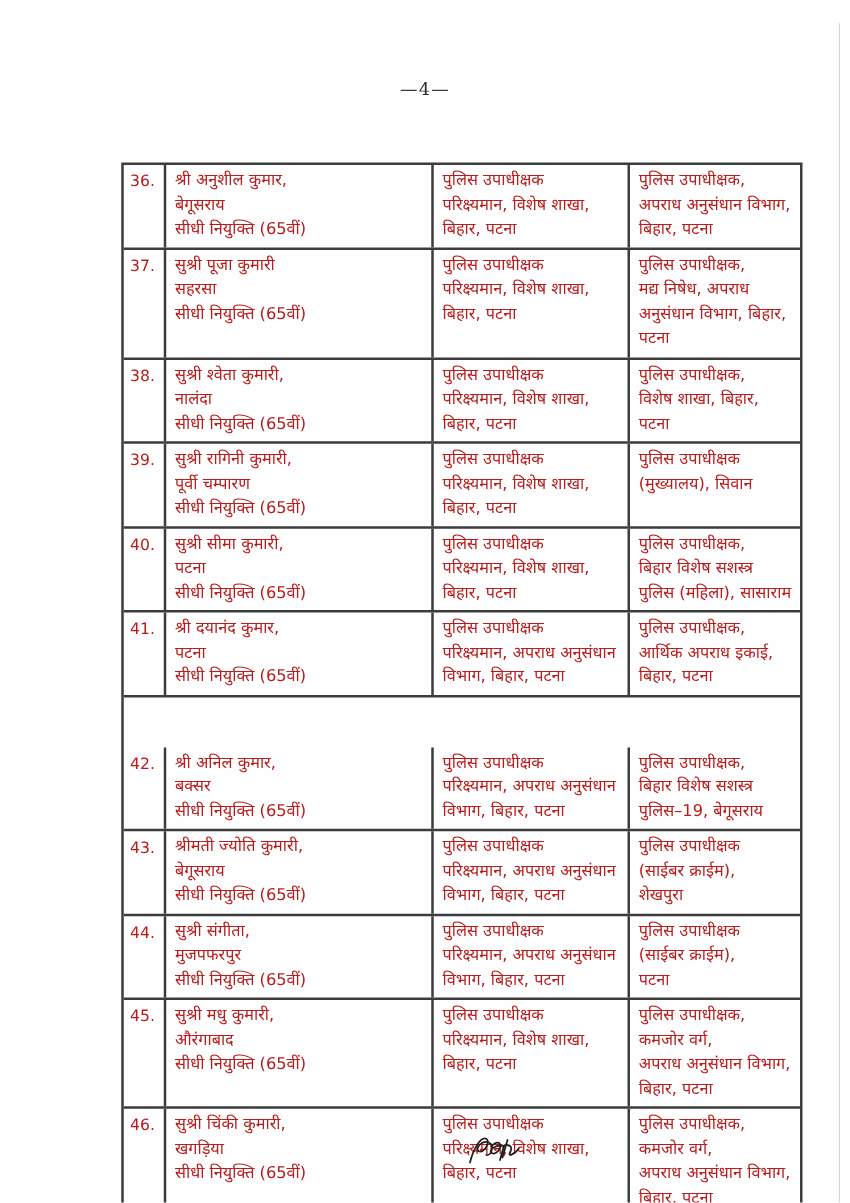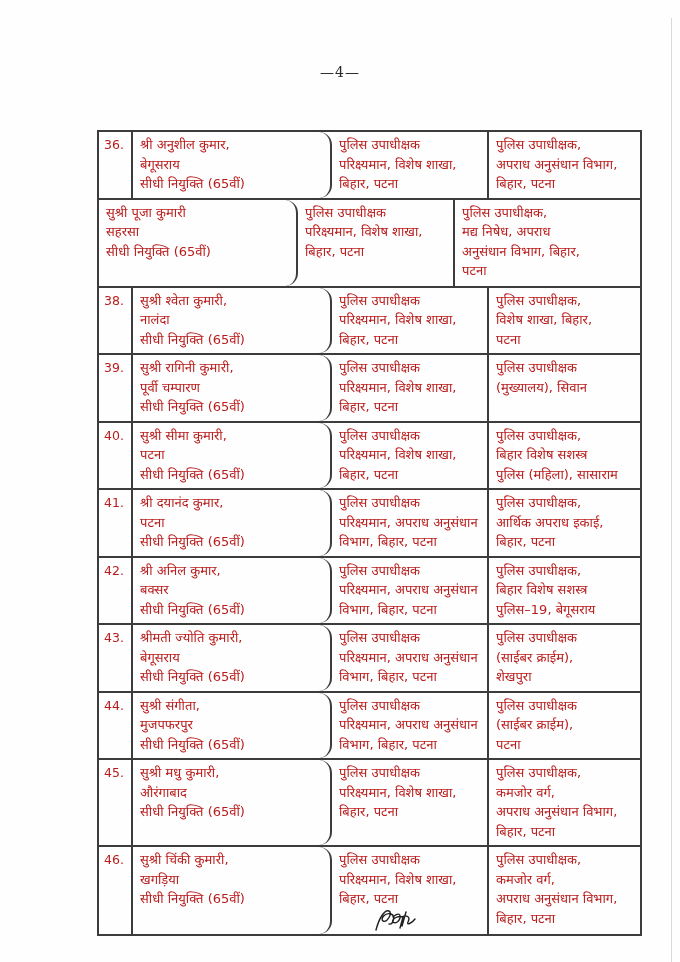--- a/index.html
+++ b/index.html
@@ -24,21 +24,21 @@
   .row:last-child{border-bottom:none;}
   .cell{
     box-sizing:border-box;
     border-right:2px solid #3c3c3c;
     padding:3px 7px 4px 7px;
     font-size:13px;line-height:19.5px;color:#b91c1c;
     white-space:pre-line;
   }
   .cell:last-child{border-right:none;}
   .c-sl{width:34px;padding-left:5px;padding-right:2px;font-size:12.5px;}
-  .c-name{width:199px;border-radius:13px;}
+  .c-name{width:214px;}
   .c-from{width:157px;}
   .c-to{flex:1;}
   .signature{position:absolute;left:372px;top:903px;width:50px;height:36px;}
   .watermark{
     position:absolute;right:62px;top:967px;
     font-family:"Liberation Sans","DejaVu Sans",sans-serif;
     font-size:15.5px;color:#3a3a3a;
   }
 </style>
 </head>
@@ -57,20 +57,21 @@
 बेगूसराय
 सीधी नियुक्ति (65वीं)</div>
     <div class="cell c-from">पुलिस उपाधीक्षक
 परिक्ष्यमान, विशेष शाखा,
 बिहार, पटना</div>
     <div class="cell c-to">पुलिस उपाधीक्षक,
 अपराध अनुसंधान विभाग,
 बिहार, पटना</div>
   </div>
       <div class="row" style="min-height: 86px;">
+    <div class="cell c-sl">37.</div>
     <div class="cell c-name">सुश्री पूजा कुमारी
 सहरसा
 सीधी नियुक्ति (65वीं)</div>
     <div class="cell c-from">पुलिस उपाधीक्षक
 परिक्ष्यमान, विशेष शाखा,
 बिहार, पटना</div>
     <div class="cell c-to">पुलिस उपाधीक्षक,
 मद्य निषेध, अपराध
 अनुसंधान विभाग, बिहार,
 पटना</div>
@@ -115,21 +116,21 @@
     <div class="cell c-name">श्री दयानंद कुमार,
 पटना
 सीधी नियुक्ति (65वीं)</div>
     <div class="cell c-from">पुलिस उपाधीक्षक
 परिक्ष्यमान, अपराध अनुसंधान
 विभाग, बिहार, पटना</div>
     <div class="cell c-to">पुलिस उपाधीक्षक,
 आर्थिक अपराध इकाई,
 बिहार, पटना</div>
   </div>
-      <div class="row" style="min-height: 62px;">
+      <div class="row" style="min-height: 62px; margin-top: 40px;">
     <div class="cell c-sl">42.</div>
     <div class="cell c-name">श्री अनिल कुमार,
 बक्सर
 सीधी नियुक्ति (65वीं)</div>
     <div class="cell c-from">पुलिस उपाधीक्षक
 परिक्ष्यमान, अपराध अनुसंधान
 विभाग, बिहार, पटना</div>
     <div class="cell c-to">पुलिस उपाधीक्षक,
 बिहार विशेष सशस्त्र
 पुलिस–19, बेगूसराय</div>

